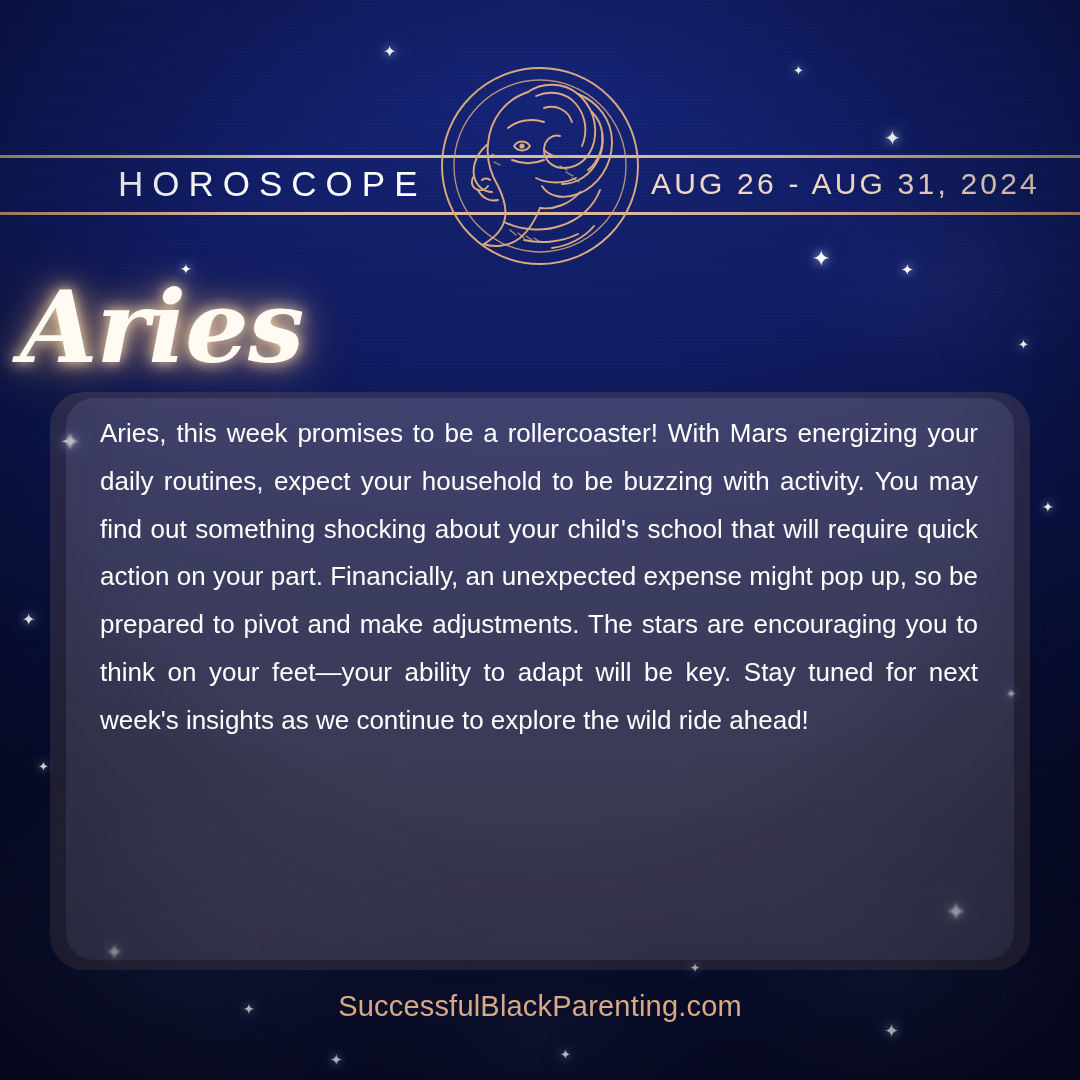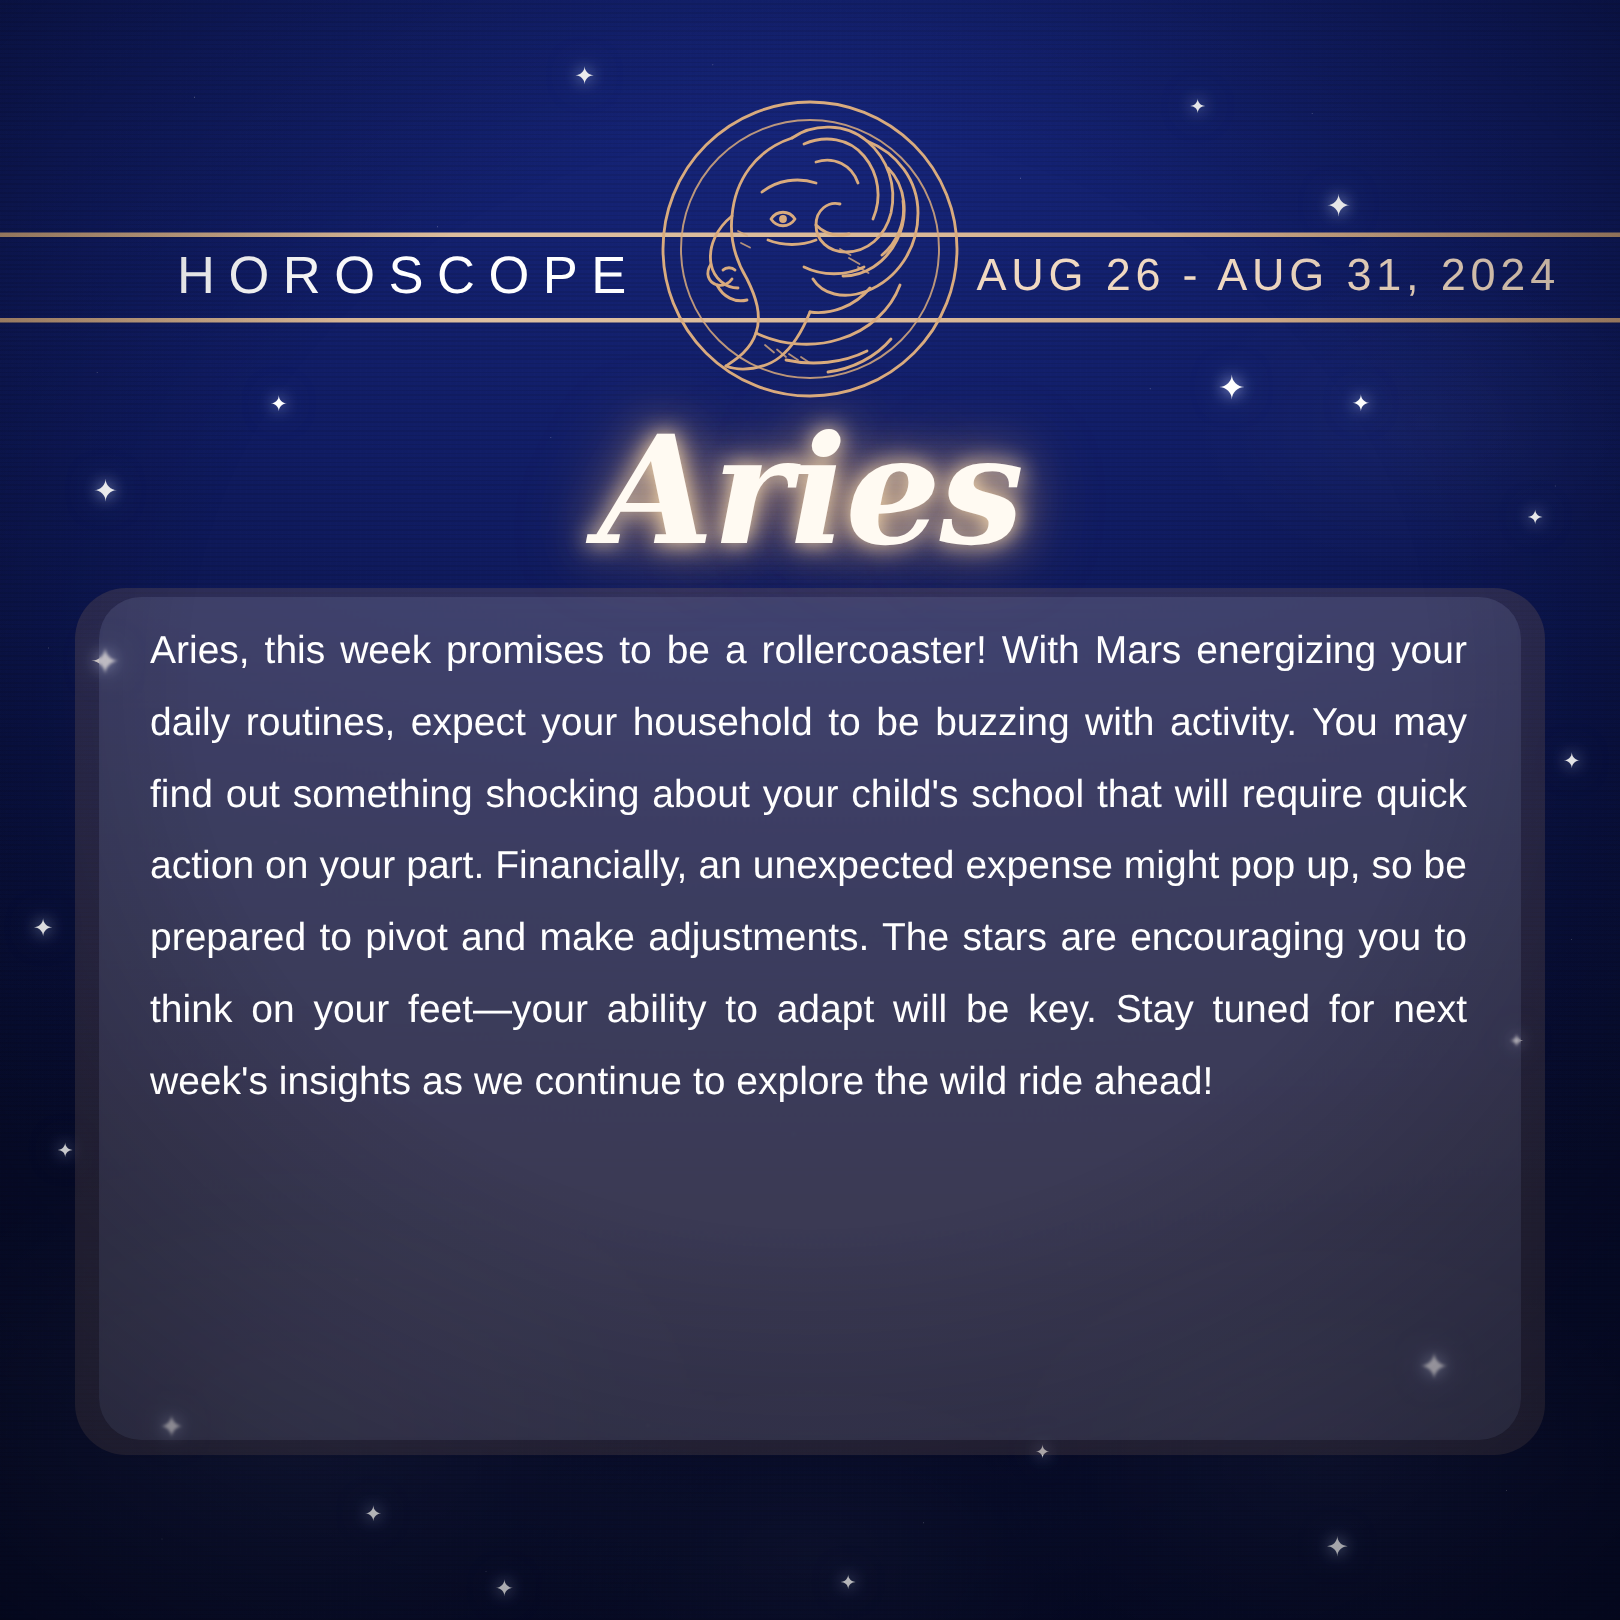--- a/index.html
+++ b/index.html
@@ -136,32 +136,33 @@
     z-index: 4;
   }
   .emblem svg { display: block; width: 216px; height: 216px; }
 
   
   .sign-name {
     position: absolute;
     left: 0;
     right: 0;
     top: 268px;
-    text-align: center;
+    text-align: left;
     font-family: "DejaVu Serif", serif;
     font-style: italic;
     font-weight: 700;
     font-size: 100px;
     color: #fffaf2;
     letter-spacing: -1px;
     text-shadow:
       0 0 14px rgba(255,226,180,.95),
       0 0 32px rgba(255,200,130,.75),
       0 0 60px rgba(255,180,100,.45);
     z-index: 5;
+    padding-left: 20px;
   }
 
   
   .card-outer {
     position: absolute;
     left: 50px;
     top: 392px;
     width: 980px;
     height: 578px;
     border-radius: 34px;
@@ -289,15 +290,16 @@
       <path d="M60 96 l6 3 M62 104 l6 3" stroke-width="1.2" opacity=".8"></path>
     </svg>
   </div>
 
   <div class="sign-name">Aries</div>
 
   <div class="card-outer"></div>
   <div class="card-inner"></div>
   <div class="card-body">Aries, this week promises to be a rollercoaster! With Mars energizing your daily routines, expect your household to be buzzing with activity. You may find out something shocking about your child's school that will require quick action on your part. Financially, an unexpected expense might pop up, so be prepared to pivot and make adjustments. The stars are encouraging you to think on your feet—your ability to adapt will be key. Stay tuned for next week's insights as we continue to explore the wild ride ahead!</div>
 
+  <div class="footer">SuccessfulBlackParenting.com</div>
 
   <div class="vignette"></div>
 </div>
 
 </body></html>

